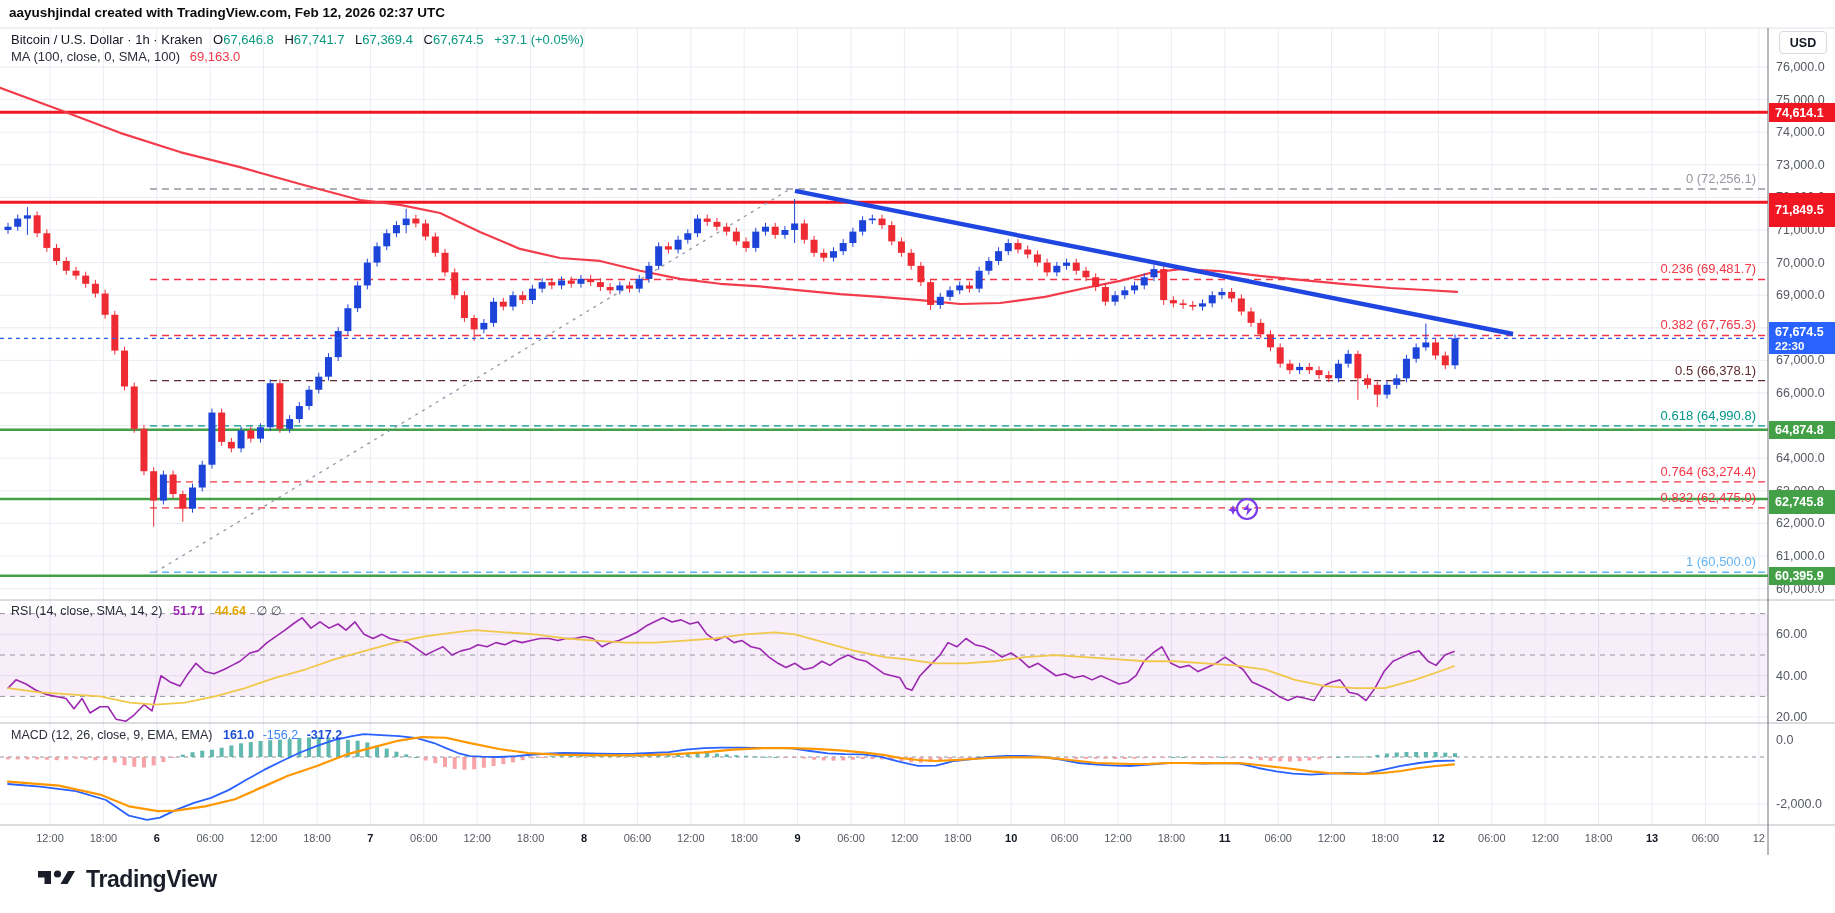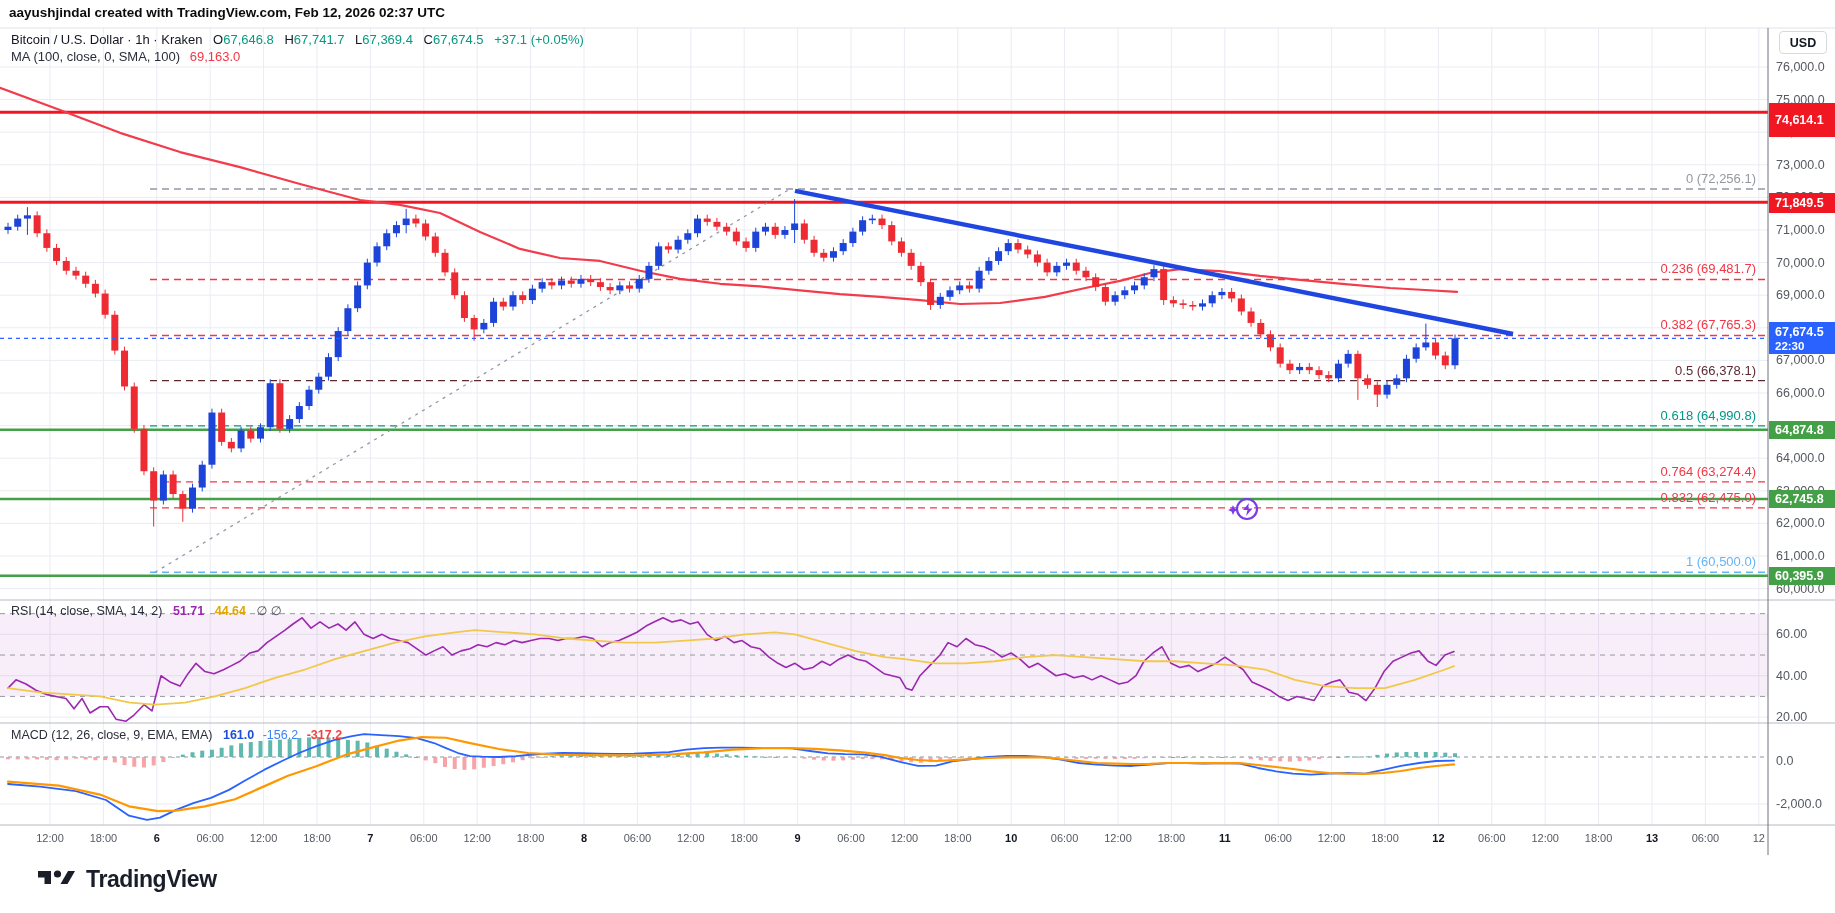--- a/index.html
+++ b/index.html
@@ -12,21 +12,21 @@
   .ohlc-val{color:#089981;}
   .ohlc-seg{margin-left:7px;}
   .ma-row{left:11px;top:49px;font-size:13px;color:#2a2e39;}
   .ma-val{color:#f23645;margin-left:6px;}
   .rsi-row{left:11px;top:603px;font-size:12.5px;color:#2a2e39;}
   .macd-row{left:11px;top:728px;font-size:12.5px;color:#2a2e39;}
   .v-purple{color:#9c27b0;margin-left:7px;font-weight:600;}
   .v-yellow{color:#e3a600;margin-left:7px;font-weight:600;}
   .v-teal{color:#1d4ed8;margin-left:7px;font-weight:600;}
   .v-blue{color:#3b82f6;margin-left:5px;font-weight:400;}
-  .v-orange{color:#ef4444;margin-left:5px;font-weight:600;}
+  .v-orange{color:#1d4ed8;margin-left:5px;font-weight:600;}
   .v-gray{color:#50535e;margin-left:7px;}
   .usd-box{position:absolute;left:1779px;top:31px;width:46px;height:21px;border:1px solid #d6dae0;
            border-radius:4px;display:flex;align-items:center;justify-content:center;
            font-size:12.5px;font-weight:600;color:#131722;background:#fff;}
   .price-label{position:absolute;left:1776px;font-size:12.5px;color:#555962;transform:translateY(-50%);}
   .badge{position:absolute;left:1769px;width:66px;color:#fff;font-size:12.5px;font-weight:700;
          display:flex;flex-direction:column;justify-content:center;padding-left:6px;box-sizing:border-box;}
   .badge .sub{font-size:11.5px;font-weight:600;margin-top:1px;}
   .time-label{position:absolute;top:832px;font-size:11px;color:#555962;transform:translateX(-50%);}
   .time-label.day{color:#131722;font-weight:700;}
@@ -668,36 +668,36 @@
       <div class="price-label" style="top: 392.99px;">66,000.0</div>
       <div class="price-label" style="top: 425.59px;">65,000.0</div>
       <div class="price-label" style="top: 458.19px;">64,000.0</div>
       <div class="price-label" style="top: 490.79px;">63,000.0</div>
       <div class="price-label" style="top: 523.39px;">62,000.0</div>
       <div class="price-label" style="top: 555.99px;">61,000.0</div>
       <div class="price-label" style="top: 588.59px;">60,000.0</div>
       <div class="price-label" style="top: 634.345px;">60.00</div>
       <div class="price-label" style="top: 675.724px;">40.00</div>
       <div class="price-label" style="top: 717.103px;">20.00</div>
-      <div class="price-label" style="top: 761px;">0.0</div>
+      <div class="price-label" style="top: 740px;">0.0</div>
       <div class="price-label" style="top: 803.994px;">-2,000.0</div>
-      <div class="badge" style="top: 103.17px; height: 34px; background: rgb(240, 23, 35);">
+      <div class="badge" style="top: 103.17px; height: 19px; background: rgb(240, 23, 35);">
         <div>74,614.1</div>
       </div>
-      <div class="badge" style="top: 193.296px; height: 20px; background: rgb(240, 23, 35);">
+      <div class="badge" style="top: 193.296px; height: 34px; background: rgb(240, 23, 35);">
         <div>71,849.5</div>
       </div>
       <div class="badge" style="top: 322.401px; height: 32px; background: rgb(41, 98, 255);">
         <div>67,674.5</div>
         <div class="sub">22:30</div>
       </div>
       <div class="badge" style="top: 420.671px; height: 18px; background: rgb(67, 160, 71);">
         <div>64,874.8</div>
       </div>
-      <div class="badge" style="top: 490.077px; height: 18px; background: rgb(67, 160, 71);">
+      <div class="badge" style="top: 490.077px; height: 24px; background: rgb(67, 160, 71);">
         <div>62,745.8</div>
       </div>
       <div class="badge" style="top: 566.684px; height: 18px; background: rgb(67, 160, 71);">
         <div>60,395.9</div>
       </div>
     </div>
   <div id="time-axis">
       <div class="time-label" style="left: 50px;">12:00</div>
       <div class="time-label" style="left: 103.4px;">18:00</div>
       <div class="time-label day" style="left: 156.8px;">6</div>

